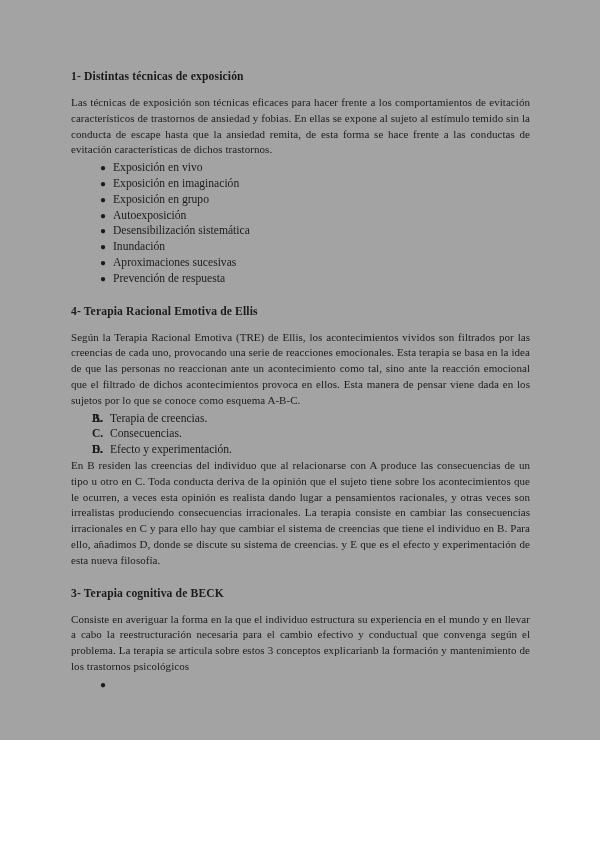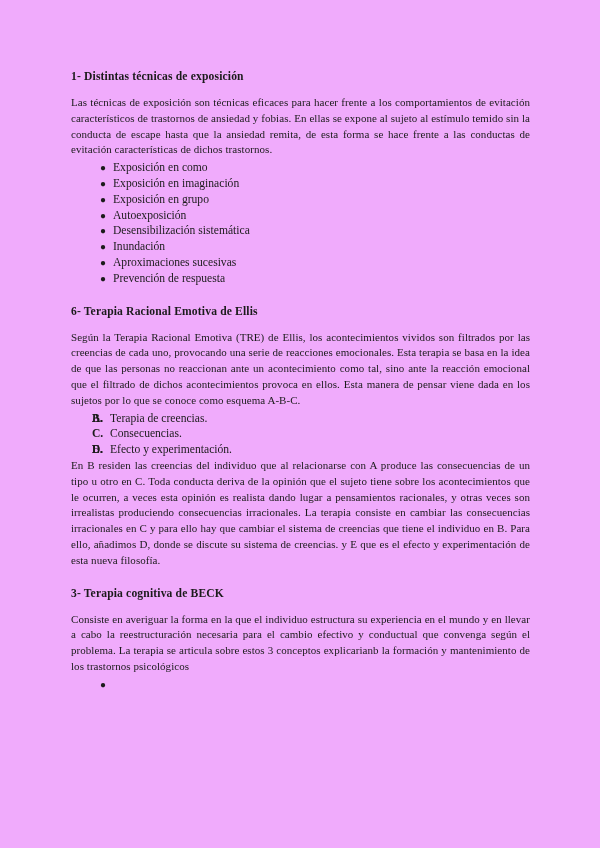--- a/index.html
+++ b/index.html
@@ -4,22 +4,22 @@
 <title>Apuntes - Técnicas de exposición</title>
 <style>
   html, body {
     margin: 0;
     padding: 0;
     background: #ffffff;
   }
   .page {
     position: relative;
     width: 600px;
-    height: 848px;
-    background: #f0abfc;
+    height: 740px;
+    background: #a3a3a3;
     overflow: hidden;
     font-family: "Liberation Serif", "DejaVu Serif", serif;
     color: #1b1b1b;
     -webkit-font-smoothing: none;
   }
   .content {
     position: absolute;
     left: 71px;
     top: 70px;
     width: 459px;
@@ -98,21 +98,21 @@
 <div class="page">
   <div class="content">
 
     <h2 class="section-heading">1- Distintas técnicas de exposición</h2>
 
     <p class="body-text">Las técnicas de exposición son técnicas eficaces para hacer frente a los comportamientos de evitación característicos de trastornos de ansiedad y fobias. En ellas se expone al sujeto al estímulo temido sin la conducta de escape hasta que la ansiedad remita, de esta forma se hace frente a las conductas de evitación características de dichos trastornos.</p>
 
     <ul class="bullet-list list-gap-top">
       <li>
         <span class="bullet-glyph">●</span>
-        <span>Exposición en como</span>
+        <span>Exposición en vivo</span>
       </li>
       <li>
         <span class="bullet-glyph">●</span>
         <span>Exposición en imaginación</span>
       </li>
       <li>
         <span class="bullet-glyph">●</span>
         <span>Exposición en grupo</span>
       </li>
       <li>
@@ -130,21 +130,21 @@
       <li>
         <span class="bullet-glyph">●</span>
         <span>Aproximaciones sucesivas</span>
       </li>
       <li>
         <span class="bullet-glyph">●</span>
         <span>Prevención de respuesta</span>
       </li>
     </ul>
 
-    <h2 class="section-heading spaced-top">6- Terapia Racional Emotiva de Ellis</h2>
+    <h2 class="section-heading spaced-top">4- Terapia Racional Emotiva de Ellis</h2>
 
     <p class="body-text"><span>Según la Terapia Racional Emotiva (TRE) de </span><span class="italic">Ellis</span><span>, los acontecimientos vividos son filtrados por las creencias de cada uno, provocando una serie de reacciones emocionales. Esta terapia se basa en la idea de que las personas no reaccionan ante un acontecimiento como tal, sino ante la reacción emocional que el filtrado de dichos acontecimientos provoca en ellos. Esta manera de pensar viene dada en los sujetos por lo que se conoce como esquema A-B-C.</span></p>
 
     <ol class="alpha-list list-gap-top list-gap-bottom">
       <li>
         <span class="alpha-marker">A.</span>
       </li>
       <li>
         <span class="alpha-marker">B.</span>
         <span>Terapia de creencias.</span>

